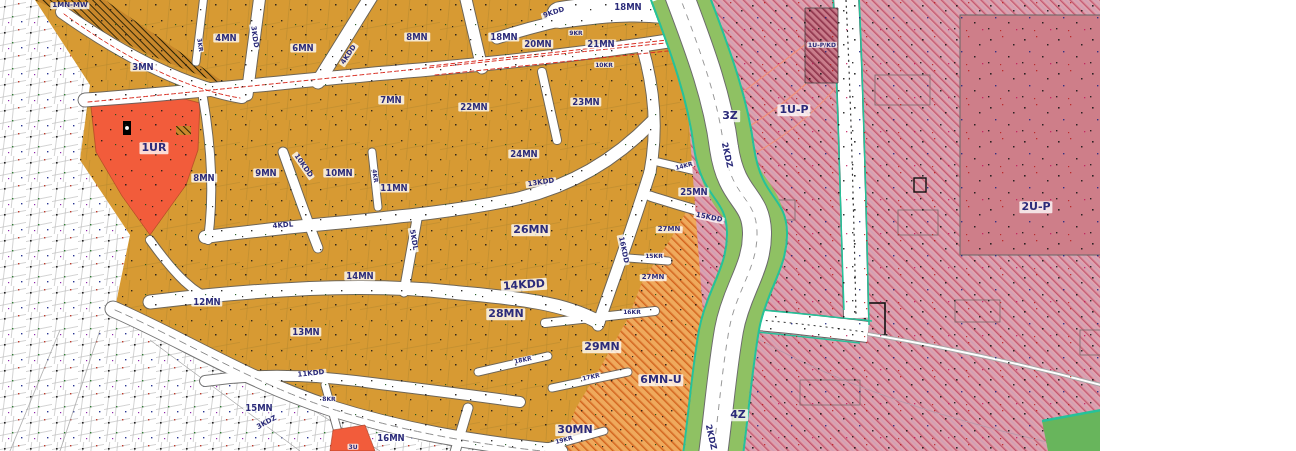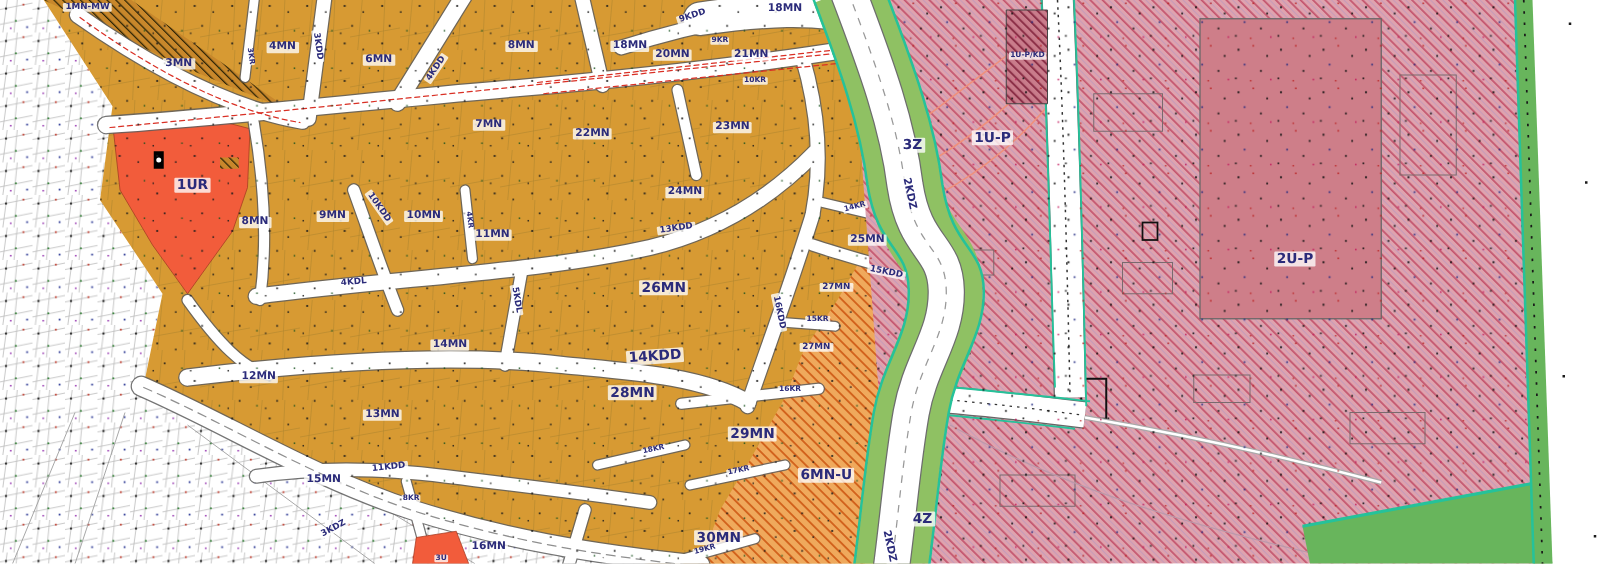--- a/index.html
+++ b/index.html
@@ -1,16 +1,16 @@
 <!DOCTYPE html>
 <html><head>
 <meta charset="utf-8">
 <style>
   html,body{margin:0;padding:0;background:#fff;}
-  .map{position:relative;width:1296px;height:451px;overflow:hidden;
+  .map{position:relative;width:1100px;height:451px;overflow:hidden;
        font-family:"DejaVu Sans","Liberation Sans",sans-serif;background:#fff;}
   .map svg{position:absolute;left:0;top:0;}
   .lb{position:absolute;transform:translate(-50%,-50%);color:#2b2b7a;font-weight:bold;
       background:rgba(255,255,255,.78);padding:0 2px;line-height:1.05;white-space:nowrap;
       border-radius:1px;z-index:5;}
   .b{font-size:11px;}
   .m{font-size:8.5px;}
   .s{font-size:7px;}
   .t{font-size:6px;padding:0 1px;}
 </style>
@@ -235,21 +235,21 @@
       <rect x="1268" y="145" width="2" height="2"></rect>
       <rect x="1250" y="300" width="2" height="2"></rect>
       <rect x="1275" y="428" width="2" height="2"></rect>
     </g>
   </g>
 
   <polygon points="333,430 365,425 375,451 330,451" fill="#F25C3B" stroke="#a33a22" stroke-width="0.6"></polygon>
 </svg>
 
   <div class="lb s" style="left:70px;top:6px">1MN-MW</div>
-  <div class="lb m" style="left:143px;top:51px">3MN</div>
+  <div class="lb m" style="left:143px;top:67px">3MN</div>
   <div class="lb m" style="left:226px;top:38px">4MN</div>
   <div class="lb m" style="left:303px;top:48px">6MN</div>
   <div class="lb m" style="left:417px;top:37px">8MN</div>
   <div class="lb m" style="left:504px;top:37px">18MN</div>
   <div class="lb m" style="left:628px;top:7px">18MN</div>
   <div class="lb s" style="left:554px;top:13px;transform:translate(-50%,-50%) rotate(-18deg)">9KDD</div>
   <div class="lb m" style="left:538px;top:44px">20MN</div>
   <div class="lb m" style="left:601px;top:44px">21MN</div>
   <div class="lb t" style="left:576px;top:33px">9KR</div>
   <div class="lb t" style="left:604px;top:65px">10KR</div>
@@ -262,35 +262,35 @@
   <div class="lb b" style="left:154px;top:148px">1UR</div>
   <div class="lb m" style="left:204px;top:178px">8MN</div>
   <div class="lb m" style="left:266px;top:173px">9MN</div>
   <div class="lb m" style="left:339px;top:173px">10MN</div>
   <div class="lb m" style="left:394px;top:188px">11MN</div>
   <div class="lb t" style="left:375px;top:176px;transform:translate(-50%,-50%) rotate(82deg)">4KR</div>
   <div class="lb s" style="left:303px;top:166px;transform:translate(-50%,-50%) rotate(55deg)">10KDD</div>
   <div class="lb s" style="left:283px;top:226px;transform:translate(-50%,-50%) rotate(-5deg)">4KDL</div>
   <div class="lb s" style="left:413px;top:240px;transform:translate(-50%,-50%) rotate(80deg)">5KDL</div>
   <div class="lb s" style="left:541px;top:183px;transform:translate(-50%,-50%) rotate(-8deg)">13KDD</div>
-  <div class="lb m" style="left:548px;top:154px">24MN</div>
+  <div class="lb m" style="left:524px;top:154px">24MN</div>
   <div class="lb m" style="left:694px;top:192px">25MN</div>
   <div class="lb s" style="left:709px;top:218px;transform:translate(-50%,-50%) rotate(12deg)">15KDD</div>
   <div class="lb t" style="left:684px;top:166px;transform:translate(-50%,-50%) rotate(-15deg)">14KR</div>
   <div class="lb b" style="left:531px;top:230px">26MN</div>
   <div class="lb s" style="left:669px;top:230px">27MN</div>
   <div class="lb t" style="left:654px;top:256px">15KR</div>
   <div class="lb s" style="left:653px;top:278px">27MN</div>
   <div class="lb s" style="left:623px;top:250px;transform:translate(-50%,-50%) rotate(78deg)">16KDD</div>
   <div class="lb b" style="left:524px;top:285px;transform:translate(-50%,-50%) rotate(-4deg)">14KDD</div>
   <div class="lb m" style="left:207px;top:302px">12MN</div>
   <div class="lb m" style="left:306px;top:332px">13MN</div>
   <div class="lb m" style="left:360px;top:276px">14MN</div>
   <div class="lb s" style="left:311px;top:374px;transform:translate(-50%,-50%) rotate(-6deg)">11KDD</div>
-  <div class="lb m" style="left:259px;top:384px">15MN</div>
+  <div class="lb m" style="left:259px;top:408px">15MN</div>
   <div class="lb t" style="left:329px;top:399px">8KR</div>
   <div class="lb s" style="left:267px;top:423px;transform:translate(-50%,-50%) rotate(-28deg)">3KDZ</div>
   <div class="lb m" style="left:391px;top:438px">16MN</div>
   <div class="lb t" style="left:353px;top:447px">3U</div>
   <div class="lb b" style="left:506px;top:314px">28MN</div>
   <div class="lb t" style="left:632px;top:312px">16KR</div>
   <div class="lb b" style="left:602px;top:347px">29MN</div>
   <div class="lb t" style="left:523px;top:360px;transform:translate(-50%,-50%) rotate(-12deg)">18KR</div>
   <div class="lb t" style="left:591px;top:377px;transform:translate(-50%,-50%) rotate(-12deg)">17KR</div>
   <div class="lb b" style="left:575px;top:430px">30MN</div>

